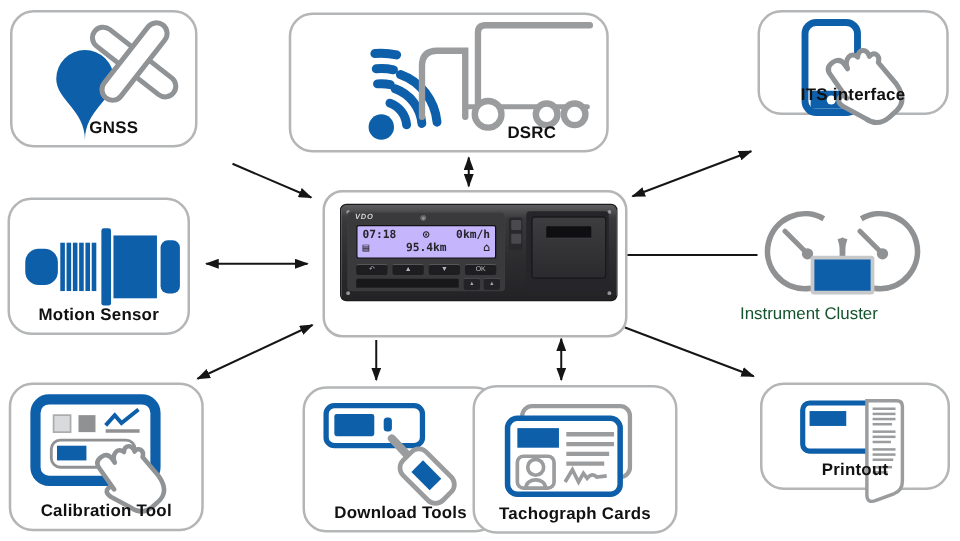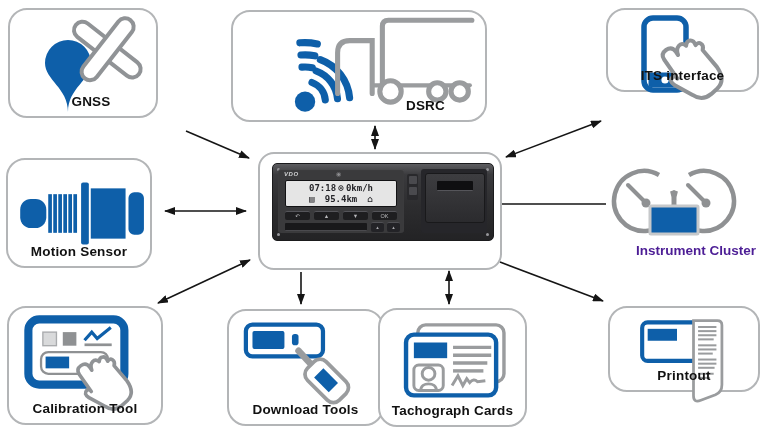--- a/index.html
+++ b/index.html
@@ -6,37 +6,37 @@
   .canvas{position:relative;width:768px;height:433px;background:#fff;overflow:hidden;
           font-family:"Liberation Sans",sans-serif;}
   .arrows{position:absolute;left:0;top:0;width:768px;height:433px;pointer-events:none;z-index:5;}
   .box{position:absolute;background:#fff;border:2px solid #b3b5b7;border-radius:19px;z-index:2;box-sizing:border-box;}
   .box svg{position:absolute;overflow:visible;}
   .nlabel{position:absolute;bottom:7px;left:0;width:100%;text-align:center;
           font-size:13.5px;font-weight:bold;color:#111;letter-spacing:.2px;}
   .nlabel.shift-r{box-sizing:border-box;padding-left:16px;}
   .nlabel.dsrc-pos{left:auto;right:40px;width:auto;}
   .cluster-icon{position:absolute;left:599px;top:159px;z-index:2;overflow:visible;}
-  .cluster-label{position:absolute;left:592px;top:243px;width:164px;text-align:right;
-          font-size:13.5px;font-weight:bold;color:#4c1d95;z-index:2;}
+  .cluster-label{position:absolute;left:592px;top:243px;width:164px;text-align:left;
+          font-size:13.5px;font-weight:normal;color:#14532d;z-index:2;}
   
   .center-label{position:absolute;bottom:4px;left:0;width:100%;text-align:center;
           font-size:23px;font-weight:bold;color:#161616;}
   .device{position:absolute;left:12px;top:9px;width:220px;height:76px;border-radius:5px;
           background:linear-gradient(180deg,#5d5d60,#3a3a3d 14%,#2d2d2f 55%,#232325);
           border:1px solid #1b1b1d;}
   .dev-screw{position:absolute;width:3px;height:3px;border-radius:50%;background:#96969a;}
   .dev-panel{position:absolute;left:5px;top:5px;width:126px;height:64px;background:#3a3a3c;
           border-radius:3px;box-shadow:inset 0 1px 1px rgba(255,255,255,.10);}
   .dev-brand{position:absolute;left:6px;top:2px;font-size:6px;font-weight:bold;font-style:italic;
           color:#d2d3d5;letter-spacing:.6px;}
   .dev-status{position:absolute;left:58px;top:1px;font-size:6px;color:#8d8d90;}
-  .lcd{position:absolute;left:7px;top:11px;width:112px;height:27px;background:#e5e5e5;
+  .lcd{position:absolute;left:7px;top:11px;width:112px;height:27px;background:#c4b5fd;
           border:1px solid #121214;border-radius:2px;display:flex;flex-direction:column;
-          justify-content:space-around;padding:1px 23px;box-sizing:border-box;
+          justify-content:space-around;padding:1px 4px;box-sizing:border-box;
           font-family:"DejaVu Sans Mono",monospace;font-size:9px;font-weight:bold;color:#26262a;}
   .lcd-row{display:flex;justify-content:space-between;line-height:10px;}
   .dev-btns{position:absolute;left:7px;top:42px;width:112px;display:flex;justify-content:space-between;}
   .dev-btn{width:25px;height:8px;background:#1e1e20;border-radius:2px;border-top:1px solid #55555a;
           color:#b9b9bc;font-size:5.5px;line-height:8px;text-align:center;}
   .dev-slot{position:absolute;left:7px;top:54px;width:82px;height:7px;background:#18181a;
           border-radius:1px;border-bottom:1px solid #4a4a4e;}
   .dev-cardbtn{position:absolute;top:53px;width:13px;height:9px;background:#232327;border-radius:2px;
           border-top:1px solid #505054;color:#a9a9ad;font-size:5px;line-height:9px;text-align:center;}
   .dev-iface{position:absolute;left:134px;top:10px;width:11px;height:26px;background:#29292c;border-radius:2px;}
@@ -203,35 +203,35 @@
       <rect x="46" y="20" width="15" height="15" fill="#8f9193"></rect>
       <line x1="70" y1="34" x2="100" y2="34" stroke="#8f9193" stroke-width="3"></line>
       <polyline points="70,29 78,20 84,27 99,15" fill="none" stroke="#0e5fa9" stroke-width="3.5"></polyline>
       <rect x="22" y="42" width="74" height="24" rx="8" fill="#fff" stroke="#8f9193" stroke-width="2.5"></rect>
       <rect x="27" y="47" width="26" height="13" fill="#0e5fa9"></rect>
       <path transform="rotate(-35 66 57) translate(44,54)" d="M15,33 L15,10 Q15,3 22,3 Q29,3 29,10 L29,14 C31,6 39,4 41,11 C45,6 51,9 49,16 C54,14 57,20 52,24 L54,46 Q54,62 42,64 L34,65 Q22,66 18,55 L9,37 Q6,30 12,29 Q15,29 15,33 Z" fill="#fff" stroke="#909396" stroke-width="4" stroke-linejoin="round"></path>
     </svg>
     <div class="nlabel">Calibration Tool</div>
   </div>
 
-  <div class="box" style="left:227px;top:309px;width:157px;height:117px;">
+  <div class="box" style="left:242px;top:309px;width:157px;height:117px;">
     <svg style="left:11px;top:6px;" width="118" height="94" viewBox="0 0 125 100">
       <rect x="6" y="8" width="82" height="34" rx="7" fill="#fff" stroke="#0e5fa9" stroke-width="4.5"></rect>
       <rect x="13" y="15" width="34" height="19" rx="2" fill="#0e5fa9"></rect>
       <rect x="55" y="18" width="7" height="12" rx="3" fill="#0e5fa9"></rect>
       <line x1="62" y1="36" x2="77" y2="52" stroke="#9a9c9e" stroke-width="7" stroke-linecap="round"></line>
       <g transform="rotate(-45 92 68)">
         <rect x="78" y="44" width="28" height="48" rx="9" fill="#fff" stroke="#9a9c9e" stroke-width="4"></rect>
         <rect x="85" y="56" width="14" height="22" fill="#0e5fa9"></rect>
       </g>
     </svg>
     <div class="nlabel">Download Tools</div>
   </div>
 
-  <div class="box" style="left:378px;top:308px;width:149px;height:119px;">
+  <div class="box" style="left:378px;top:308px;width:164px;height:119px;">
     <svg style="left:15px;top:9px;" width="120" height="94" viewBox="0 0 120 96">
       <rect x="22" y="6" width="88" height="58" rx="8" fill="#fff" stroke="#9a9c9e" stroke-width="3.5"></rect>
       <rect x="10" y="16" width="92" height="62" rx="8" fill="#fff" stroke="#0e5fa9" stroke-width="4.5"></rect>
       <rect x="18" y="24" width="34" height="16" fill="#0e5fa9"></rect>
       <rect x="18" y="47" width="30" height="26" rx="5" fill="#fff" stroke="#9a9c9e" stroke-width="3"></rect>
       <circle cx="33" cy="56" r="6.5" fill="none" stroke="#9a9c9e" stroke-width="3"></circle>
       <path d="M25,73 C25,64 41,64 41,73" fill="none" stroke="#9a9c9e" stroke-width="3"></path>
       <g stroke="#9a9c9e" stroke-width="3.5">
         <line x1="58" y1="29" x2="97" y2="29"></line>
           <line x1="58" y1="37" x2="97" y2="37"></line>

